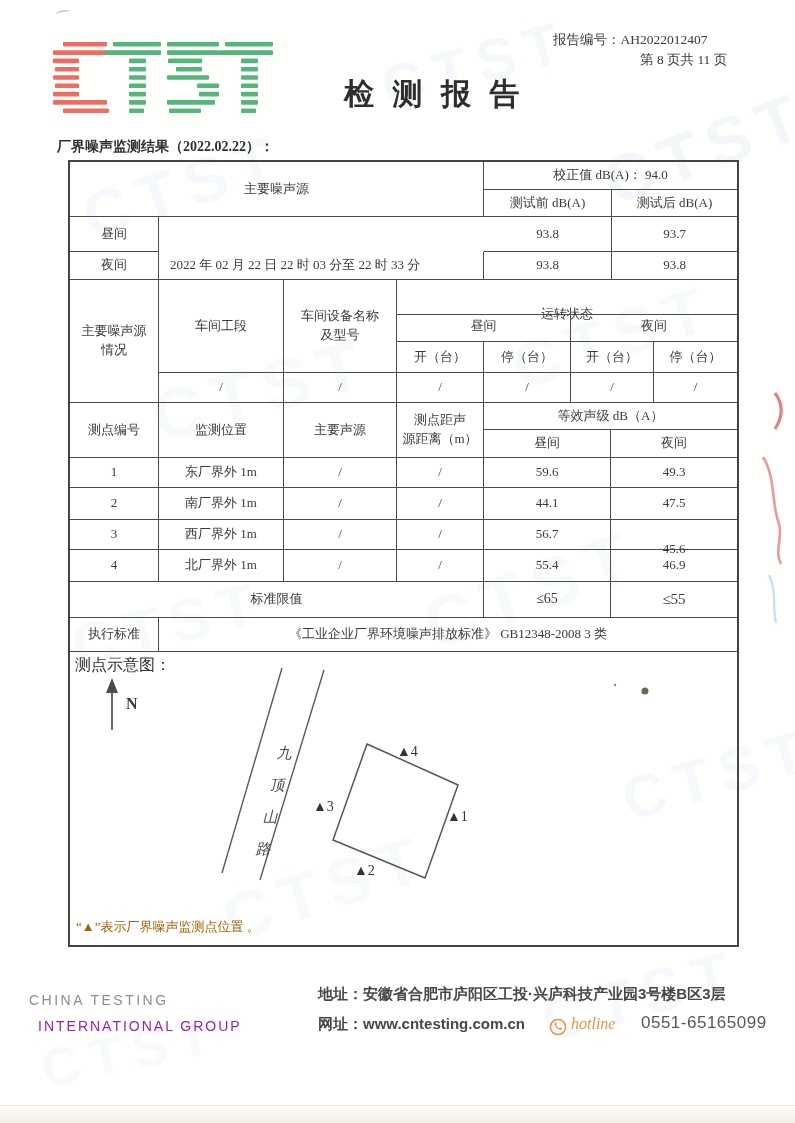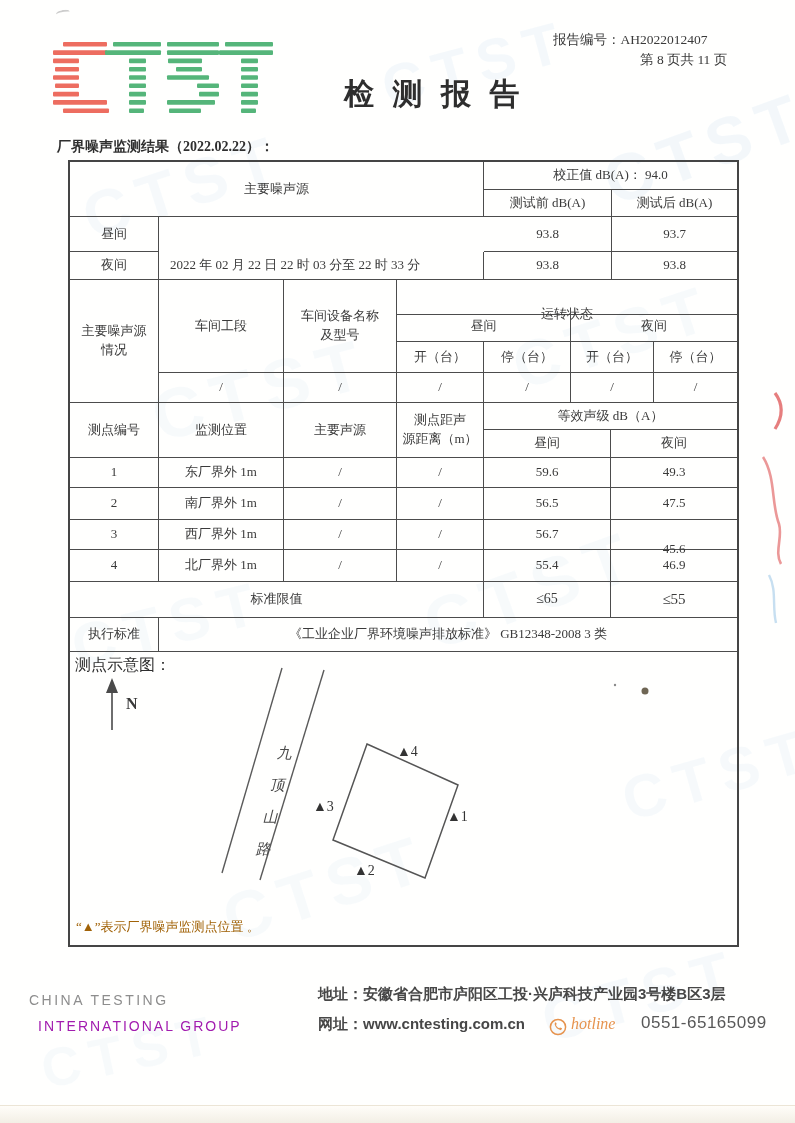--- a/index.html
+++ b/index.html
@@ -175,21 +175,21 @@
       <div class="cell" style="grid-column:2;grid-row:3;">东厂界外 1m</div>
       <div class="cell" style="grid-column:3;grid-row:3;">/</div>
       <div class="cell" style="grid-column:4;grid-row:3;">/</div>
       <div class="cell" style="grid-column:5;grid-row:3;">59.6</div>
       <div class="cell no-r" style="grid-column:6;grid-row:3;">49.3</div>
 
       <div class="cell" style="grid-column:1;grid-row:4;">2</div>
       <div class="cell" style="grid-column:2;grid-row:4;">南厂界外 1m</div>
       <div class="cell" style="grid-column:3;grid-row:4;">/</div>
       <div class="cell" style="grid-column:4;grid-row:4;">/</div>
-      <div class="cell" style="grid-column:5;grid-row:4;">56.5</div>
+      <div class="cell" style="grid-column:5;grid-row:4;">44.1</div>
       <div class="cell no-r" style="grid-column:6;grid-row:4;">47.5</div>
 
       <div class="cell" style="grid-column:1;grid-row:5;">3</div>
       <div class="cell" style="grid-column:2;grid-row:5;">西厂界外 1m</div>
       <div class="cell" style="grid-column:3;grid-row:5;">/</div>
       <div class="cell" style="grid-column:4;grid-row:5;">/</div>
       <div class="cell" style="grid-column:5;grid-row:5;">56.7</div>
       <div class="cell no-r" style="grid-column:6;grid-row:5;margin-top:29px;">45.6</div>
 
       <div class="cell" style="grid-column:1;grid-row:6;">4</div>

